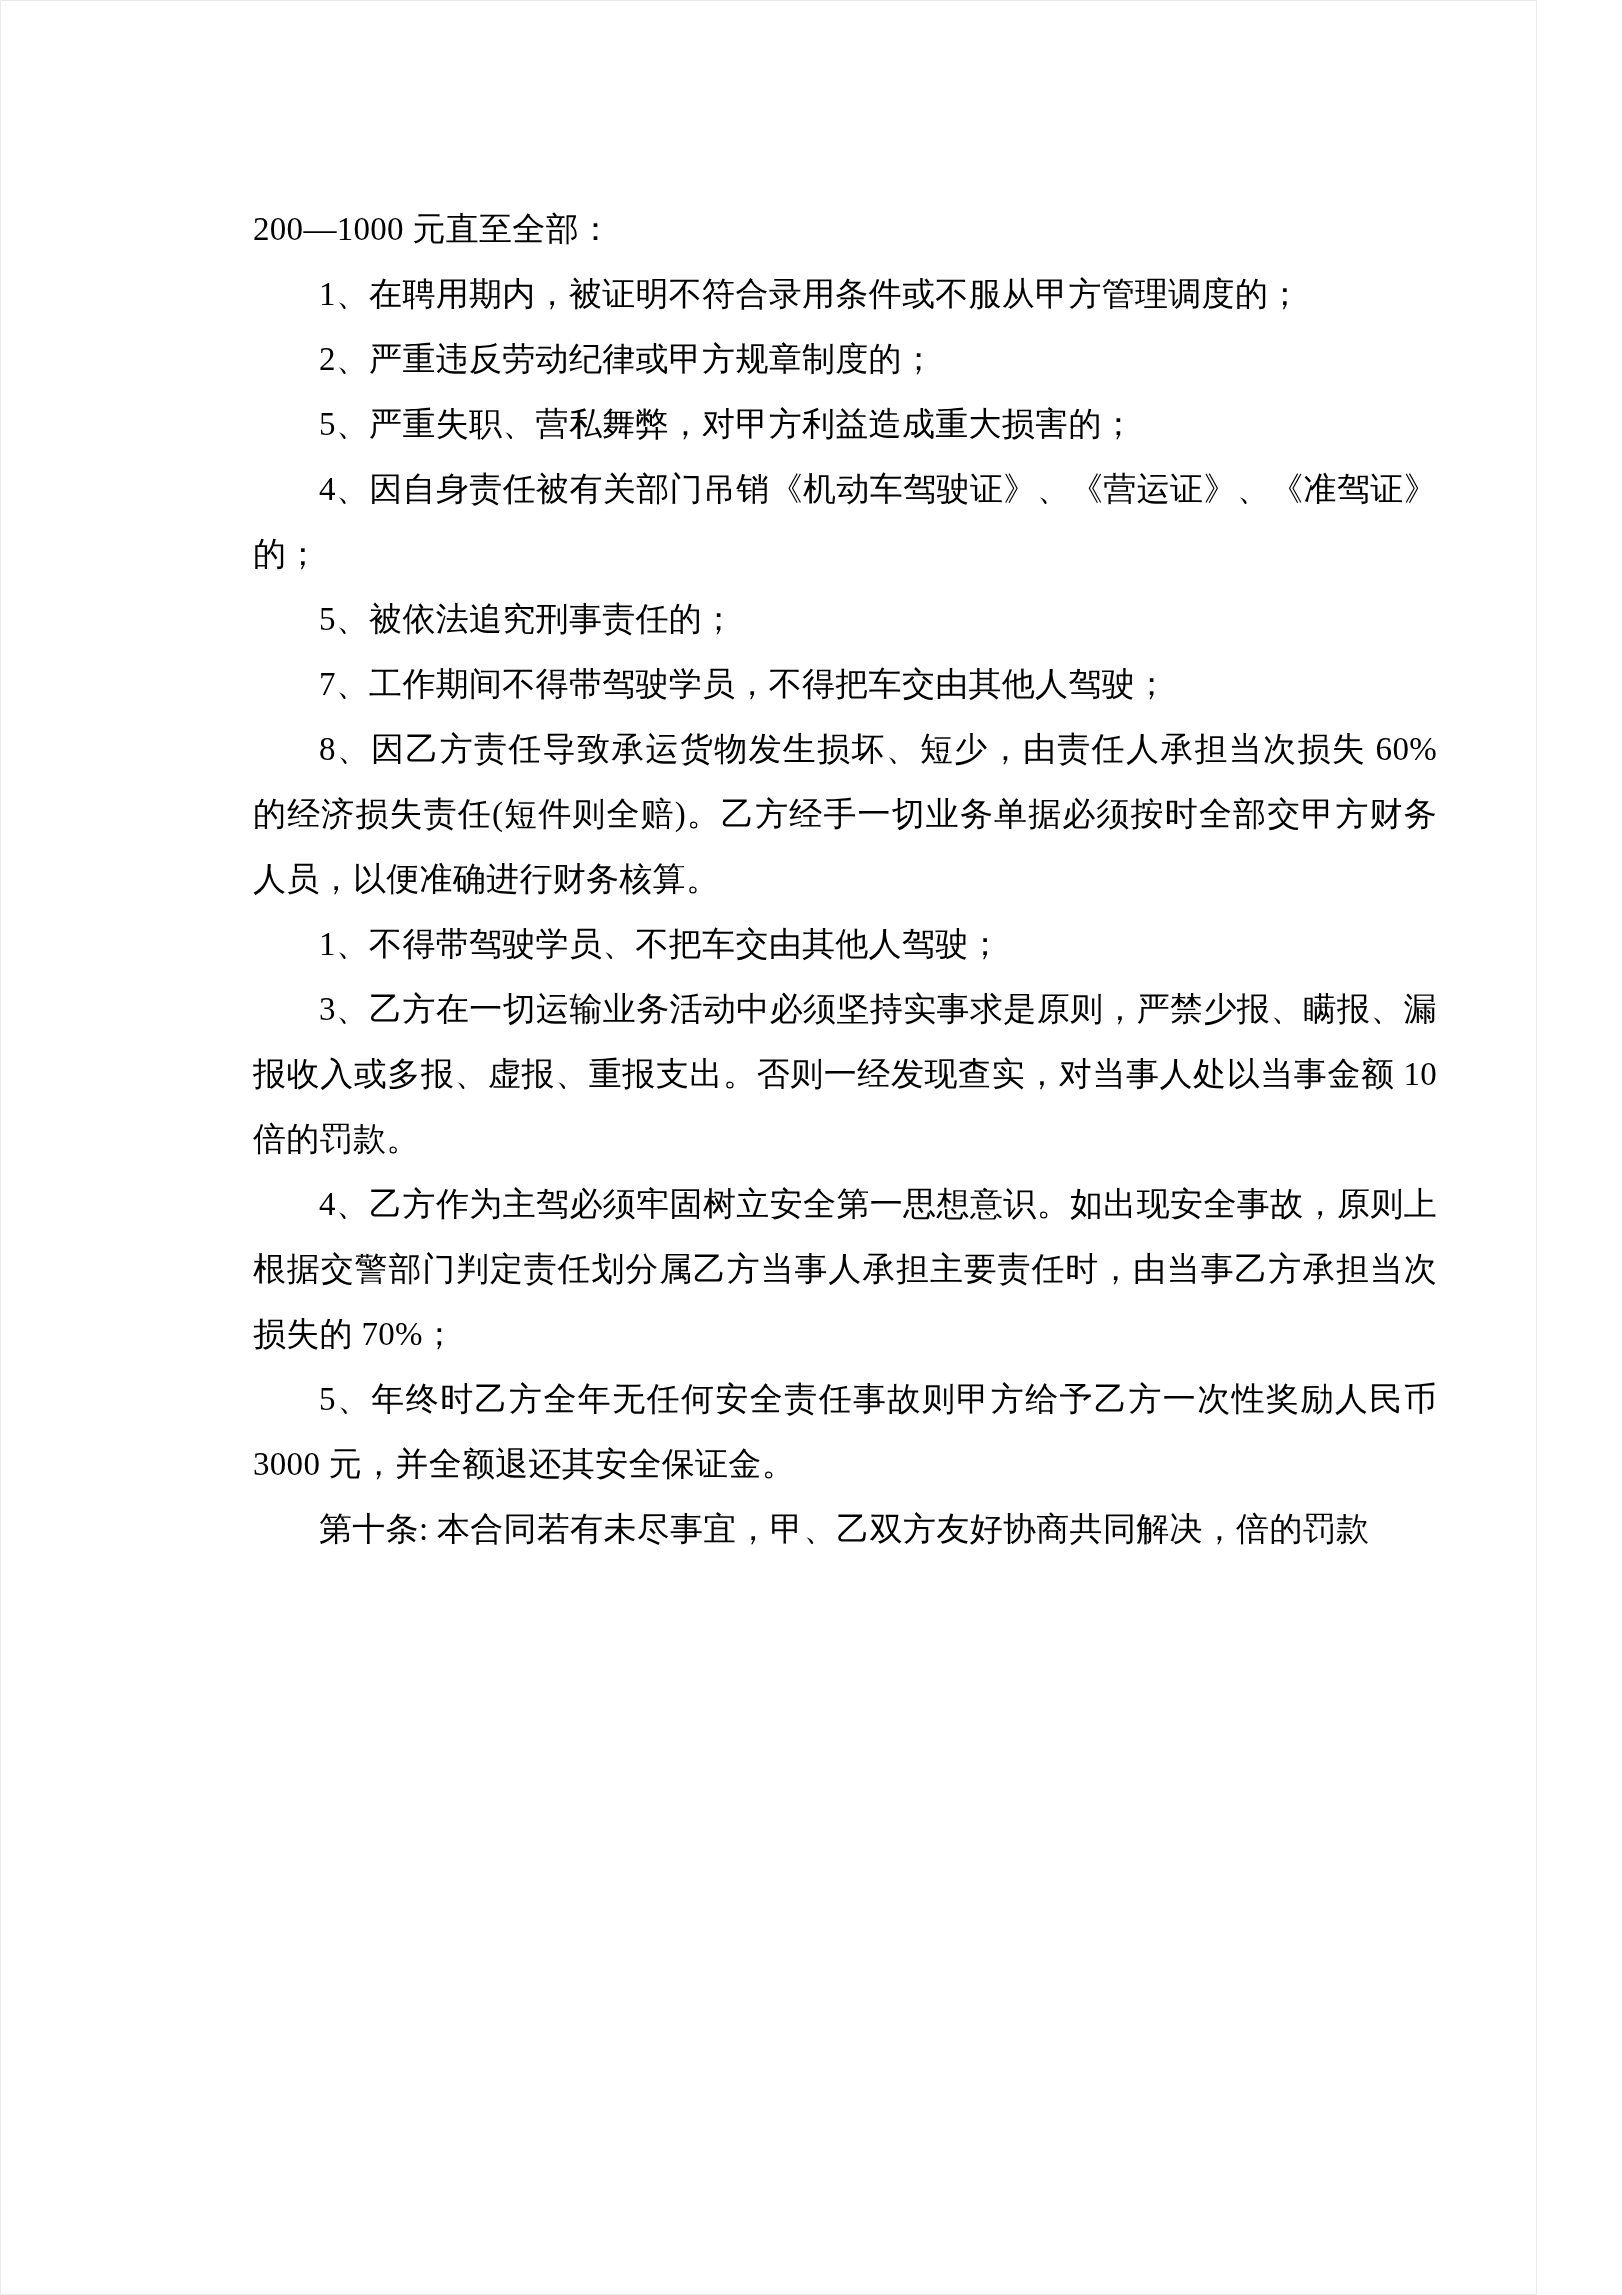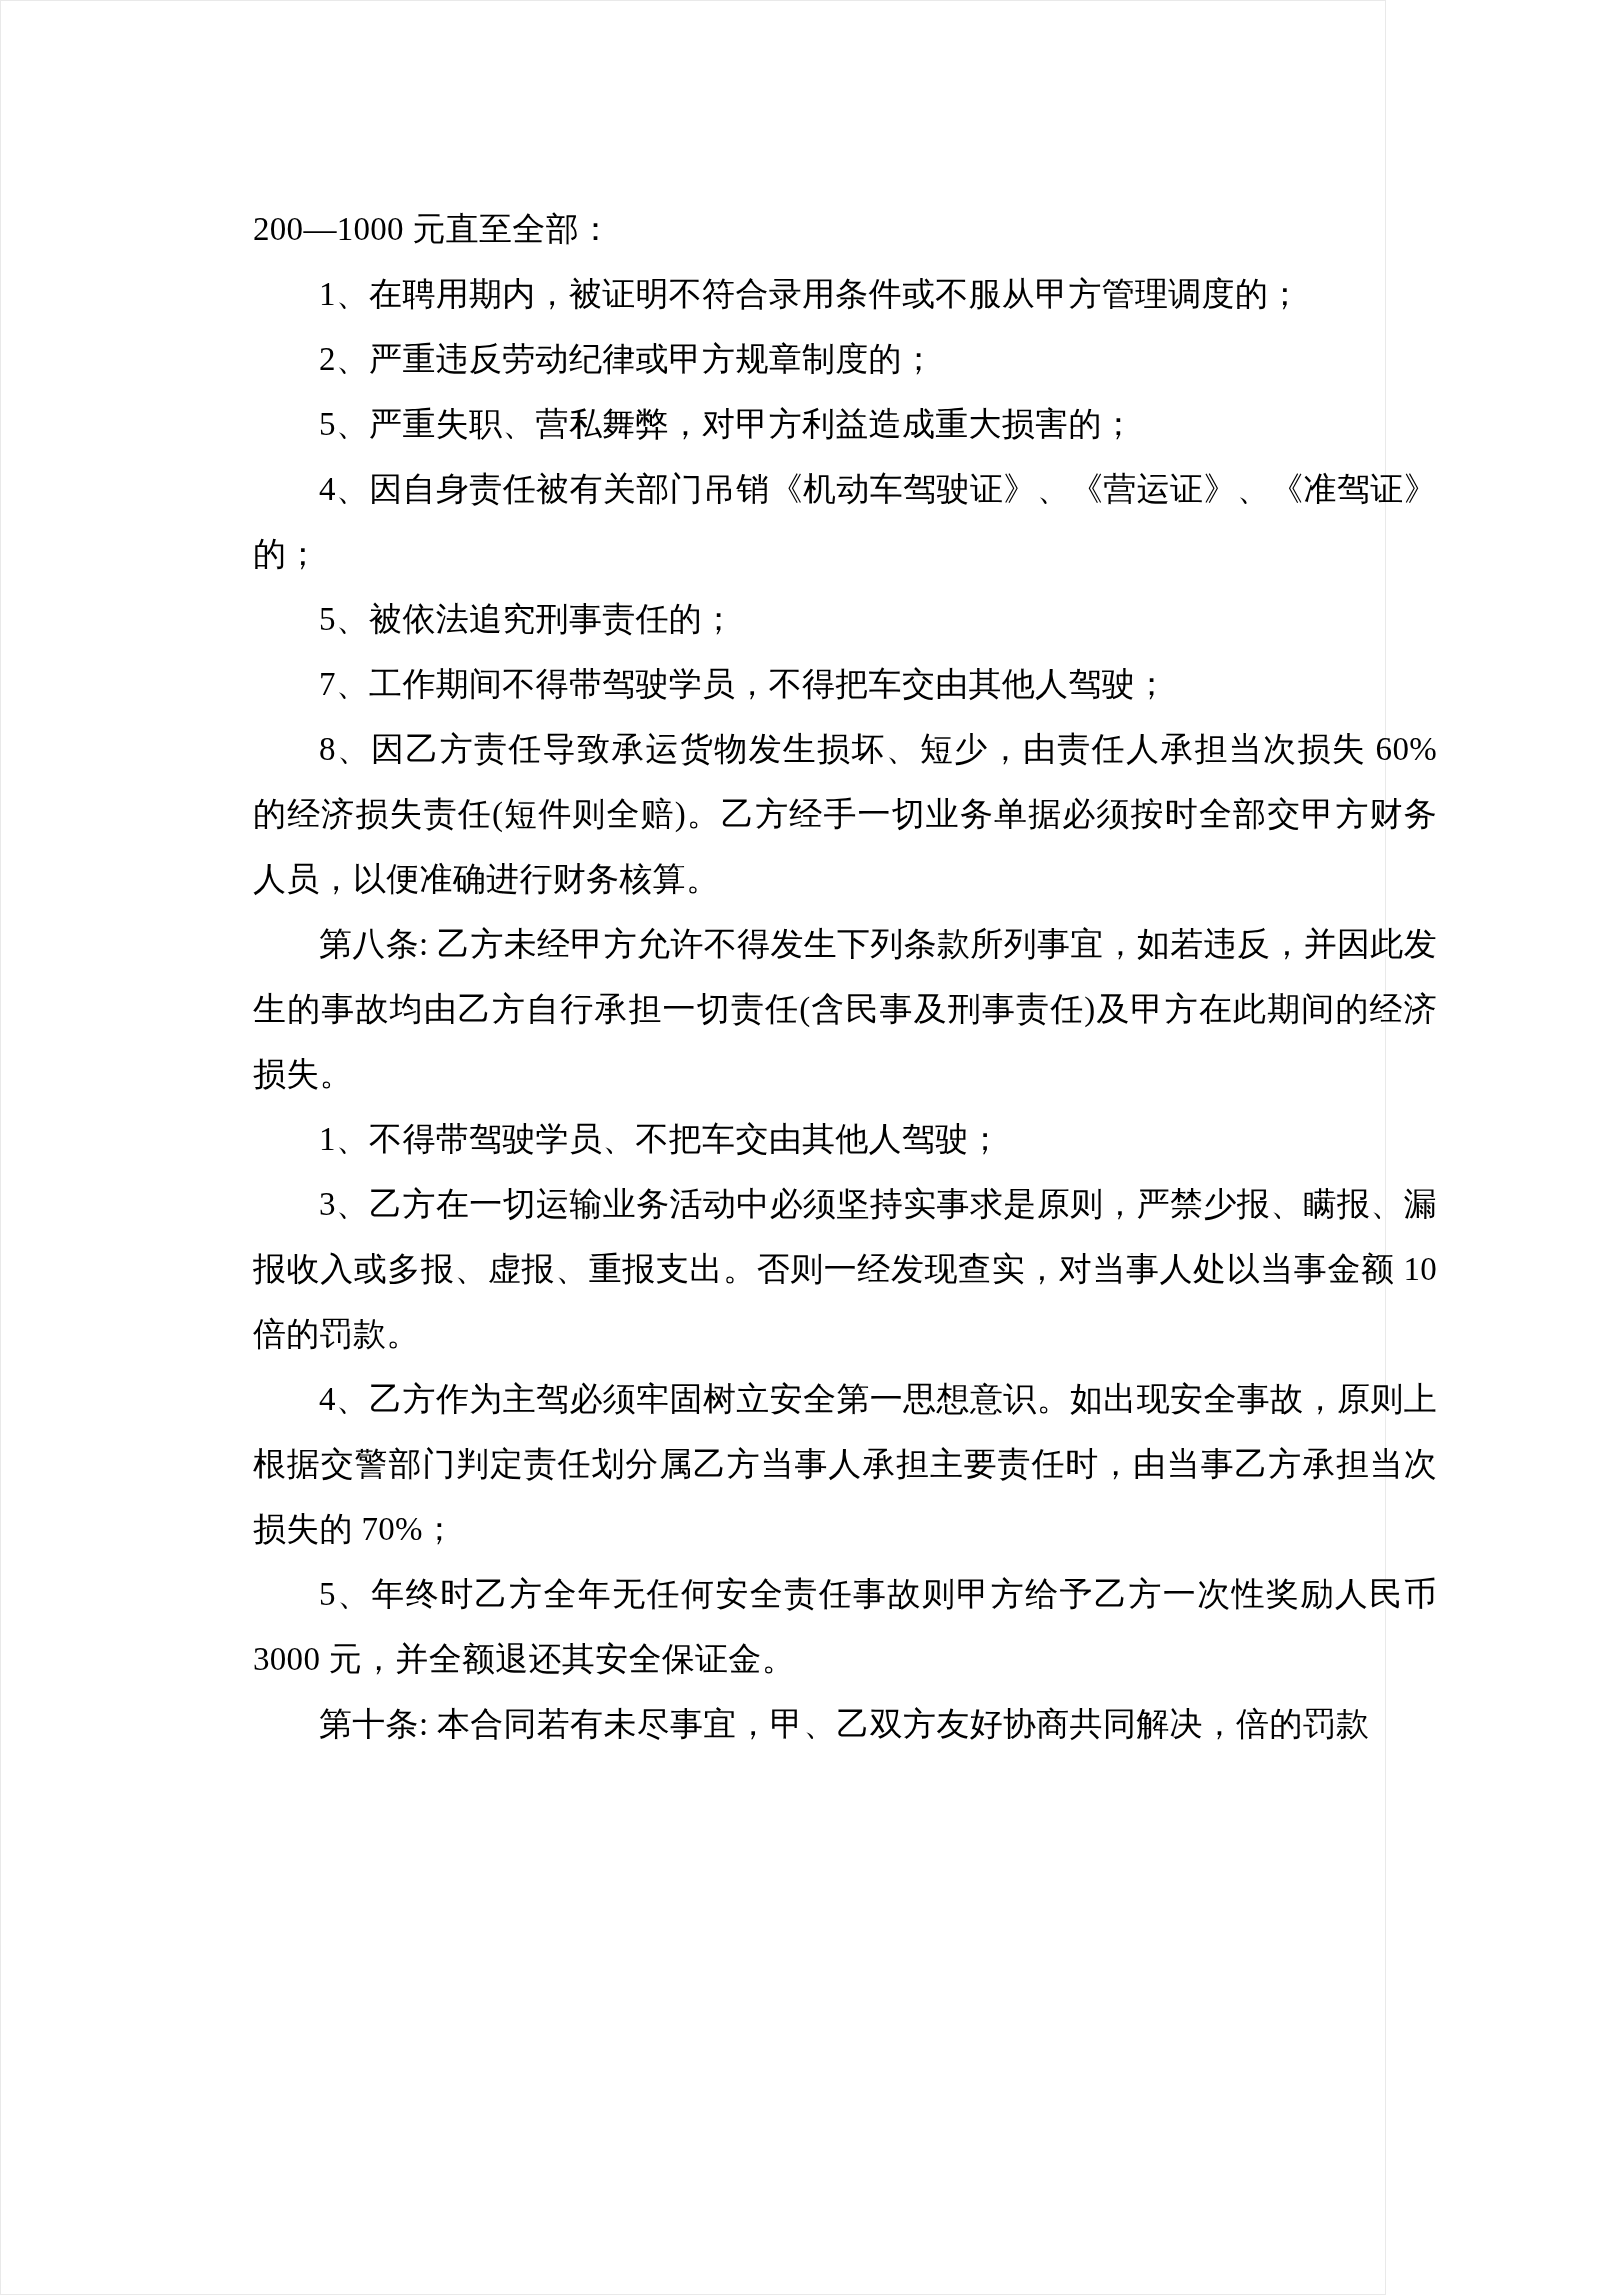--- a/index.html
+++ b/index.html
@@ -9,21 +9,21 @@
     width: 1623px;
     height: 2295px;
     position: relative;
     font-family: "Liberation Serif", "DejaVu Serif", serif;
     color: #000000;
     overflow: hidden;
   }
   .page {
     position: absolute;
     left: 0; top: 0;
-    width: 1386px; height: 2295px;
+    width: 1537px; height: 2295px;
     background: #ffffff;
     border: 0.7px solid #e9e9e9;
   }
   .content {
     position: absolute;
     left: 252px;
     top: 196px;
     width: 1184px;
     font-size: 33px;
     line-height: 65px;
@@ -45,21 +45,20 @@
 <div class="page">
   <div class="content">
     <p class="para no-indent">200—1000 元直至全部：</p>
     <p class="para">1、在聘用期内，被证明不符合录用条件或不服从甲方管理调度的；</p>
     <p class="para">2、严重违反劳动纪律或甲方规章制度的；</p>
     <p class="para">5、严重失职、营私舞弊，对甲方利益造成重大损害的；</p>
     <p class="para">4、因自身责任被有关部门吊销《机动车驾驶证》、《营运证》、《准驾证》的；</p>
     <p class="para">5、被依法追究刑事责任的；</p>
     <p class="para">7、工作期间不得带驾驶学员，不得把车交由其他人驾驶；</p>
     <p class="para">8、因乙方责任导致承运货物发生损坏、短少，由责任人承担当次损失 60%的经济损失责任(短件则全赔)。乙方经手一切业务单据必须按时全部交甲方财务人员，以便准确进行财务核算。</p>
-    <p class="para">第八条: 乙方未经甲方允许不得发生下列条款所列事宜，如若违反，并因此发生的事故均由乙方自行承担一切责任(含民事及刑事责任)及甲方在此期间的经济损失。</p>
     <p class="para">1、不得带驾驶学员、不把车交由其他人驾驶；</p>
     <p class="para">3、乙方在一切运输业务活动中必须坚持实事求是原则，严禁少报、瞒报、漏报收入或多报、虚报、重报支出。否则一经发现查实，对当事人处以当事金额 10 倍的罚款。</p>
     <p class="para">4、乙方作为主驾必须牢固树立安全第一思想意识。如出现安全事故，原则上根据交警部门判定责任划分属乙方当事人承担主要责任时，由当事乙方承担当次损失的 70%；</p>
     <p class="para">5、年终时乙方全年无任何安全责任事故则甲方给予乙方一次性奖励人民币 3000 元，并全额退还其安全保证金。</p>
     <p class="para">第十条: 本合同若有未尽事宜，甲、乙双方友好协商共同解决，倍的罚款</p>
   </div>
 </div>
 
 
 </body></html>

